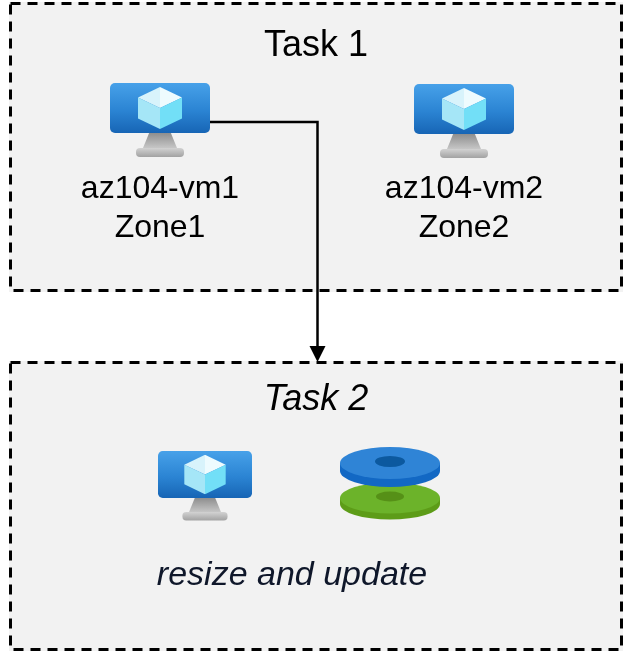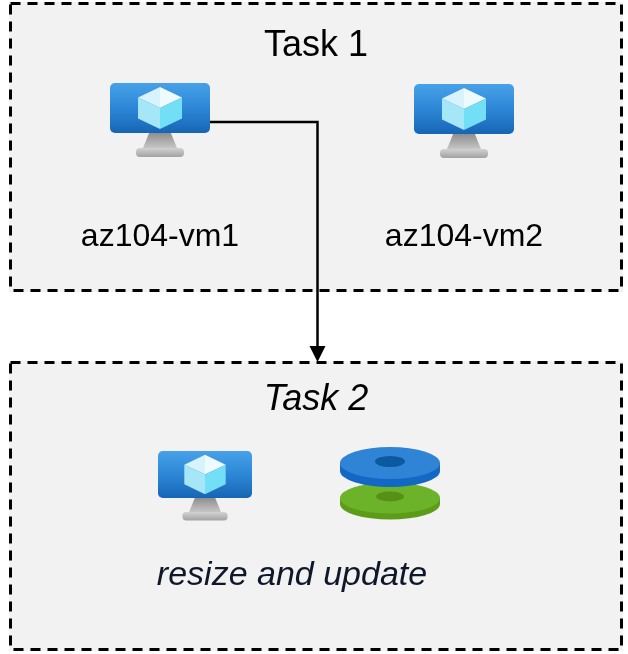--- a/index.html
+++ b/index.html
@@ -31,21 +31,21 @@
     clip-path:polygon(18% 0,82% 0,100% 100%,0 100%);
   }
   .vm-stand-base{
     position:absolute;left:26px;top:65px;width:48px;height:9px;border-radius:4px;
     background:linear-gradient(180deg,#d2d2d2 0%,#a2a2a2 100%);
   }
   .vm-small{transform:scale(0.94);transform-origin:top left;}
 
   .vm-label{
     position:absolute;width:220px;text-align:center;color:#000;
-    font-size:32px;line-height:39px;margin-top:48px;
+    font-size:32px;line-height:39px;
   }
   .caption{
     position:absolute;width:350px;text-align:center;color:#0f172a;
     font-size:34px;line-height:44px;
   }
   .disk-stack{position:absolute;}
   .connector{position:absolute;left:0;top:0;pointer-events:none;}
 </style>
 </head>
 <body>
@@ -65,35 +65,37 @@
         <polygon points="23,0 1,10.5 23,21" fill="#d8f3fb"></polygon>
         <polygon points="23,0 45,10.5 23,21" fill="#eefbfe"></polygon>
         <polygon points="1,10.5 23,21 23,42 1,31.5" fill="#a5e6f7"></polygon>
         <polygon points="45,10.5 23,21 23,42 45,31.5" fill="#72dff7"></polygon>
       </svg>
       <div class="vm-stand-neck"></div>
       <div class="vm-stand-base"></div>
     </div>
     <div class="vm-label" style="left:41px;top:166px;">
       <div>az104-vm1</div>
+      <div>Zone1</div>
     </div>
 
     <div class="vm-icon" style="left:405px;top:82px;">
       <div class="vm-screen"></div>
       <svg class="vm-cube" width="46" height="42" viewBox="0 0 46 42">
         <polygon points="23,0 1,10.5 23,21" fill="#d8f3fb"></polygon>
         <polygon points="23,0 45,10.5 23,21" fill="#eefbfe"></polygon>
         <polygon points="1,10.5 23,21 23,42 1,31.5" fill="#a5e6f7"></polygon>
         <polygon points="45,10.5 23,21 23,42 45,31.5" fill="#72dff7"></polygon>
       </svg>
       <div class="vm-stand-neck"></div>
       <div class="vm-stand-base"></div>
     </div>
     <div class="vm-label" style="left:345px;top:166px;text-align:center;">
       <div>az104-vm2</div>
+      <div>Zone2</div>
     </div>
   </section>
 
   <section class="box box-task2">
     <svg class="dash-border" width="614" height="290" viewBox="0 0 614 290">
       <rect x="1.5" y="1.5" width="611" height="287" fill="none" stroke="#000000" stroke-width="3" stroke-dasharray="10 7"></rect>
     </svg>
 
     <h2 class="box-title title-task2">Task 2</h2>
 

